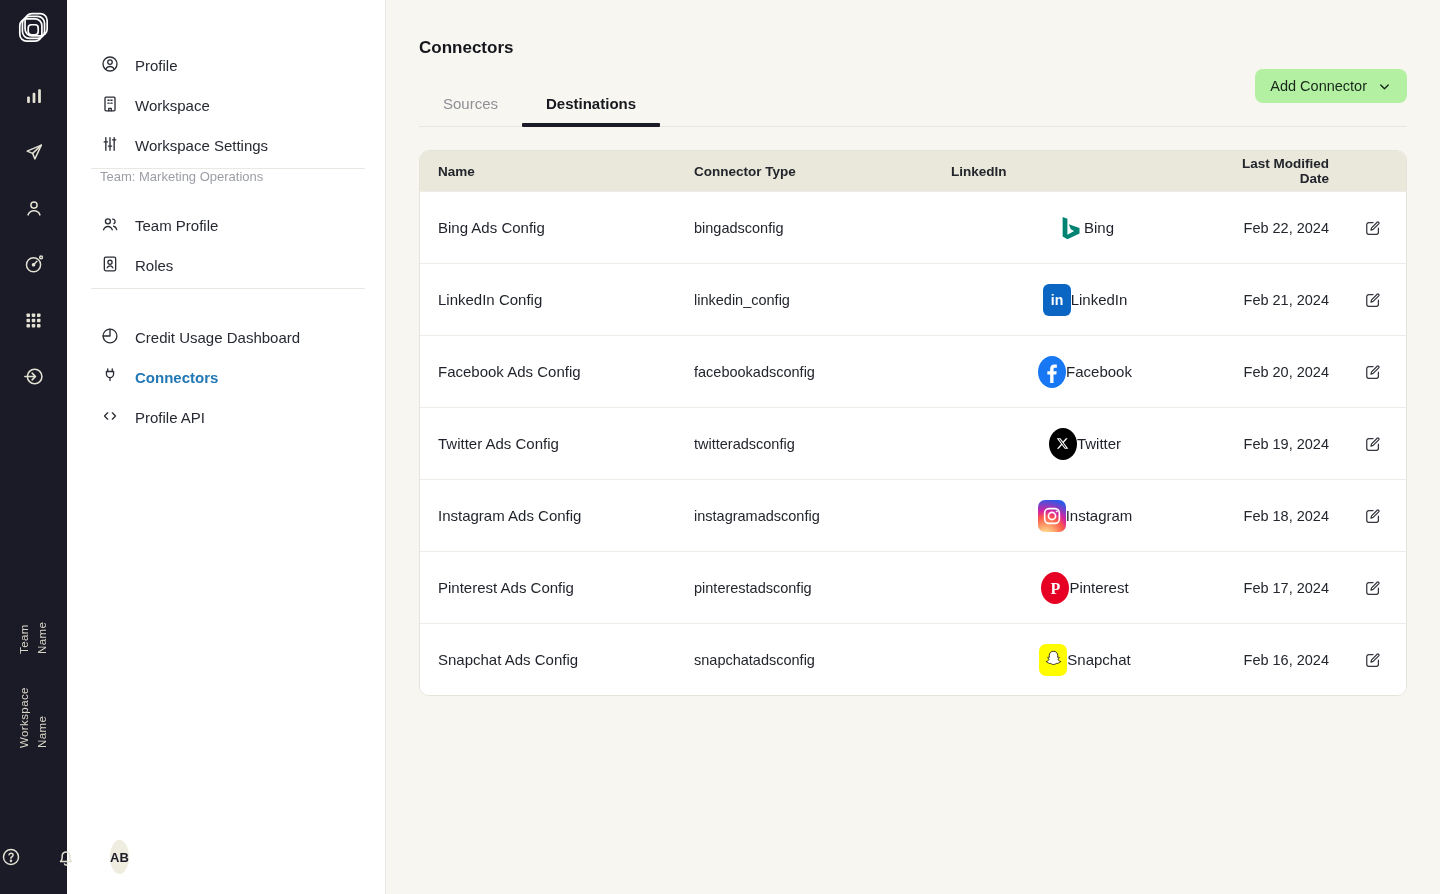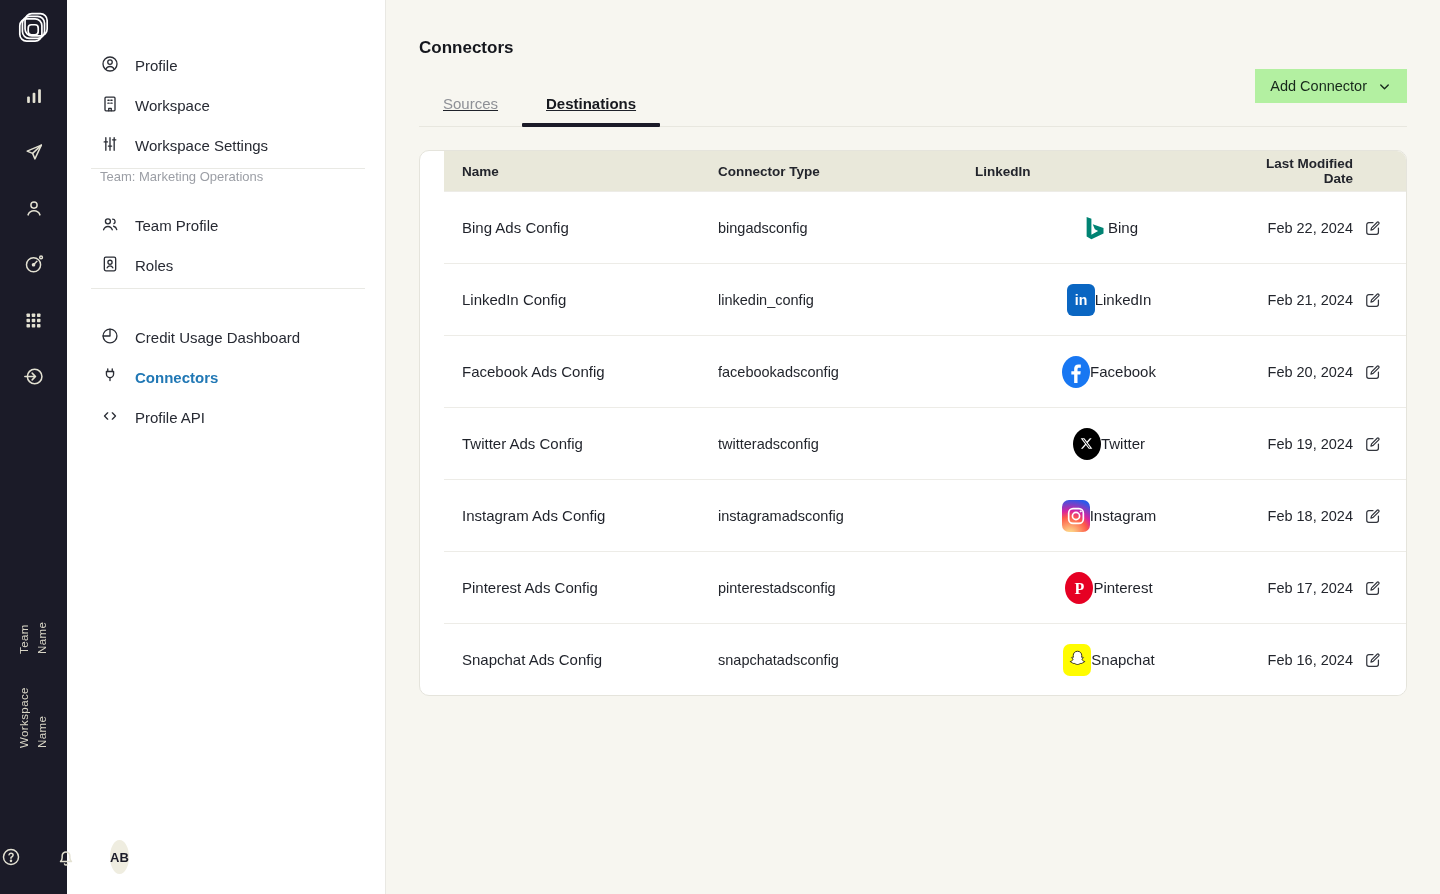--- a/index.html
+++ b/index.html
@@ -44,34 +44,34 @@
   .sidebar hr { border: none; border-top: 1px solid #e9e9e4; margin: 14px 20px 0 24px; }
   .team-label { padding-left: 33px; font-size: 13px; line-height: 16px; color: #9b9ea5; }
   #nav-team { margin-top: 9px; }
   #nav-bottom { margin-top: 17px; }
   
   main { margin-left: 386px; position: relative; padding: 0 33px; }
   .page-title { margin-top: 38px; font-size: 17px; line-height: 19px; font-weight: bold; color: #15171d; }
   .add-btn {
     position: absolute; top: 31px; right: 33px; height: 34px;
     display: inline-flex; align-items: center; gap: 10px; padding: 0 15px;
-    background: #b3f0a1; border: none; border-radius: 0;
+    background: #b3f0a1; border: none; border-radius: 8px;
     font-family: inherit; font-size: 14.5px; color: #17281b; cursor: pointer;
   }
-  .tabs { margin-top: 27px; display: flex; border-bottom: 1px solid #e8e7df; text-decoration: underline; }
+  .tabs { margin-top: 27px; display: flex; border-bottom: 1px solid #e8e7df; }
   .tab { position: relative; padding: 12px 24px 15px; font-size: 15px; line-height: 15px; color: #8e9096; cursor: pointer; }
   .tab.active { color: #17191f; font-weight: bold; }
   .tab.active::after {
     content: ""; position: absolute; left: 0; right: 0; bottom: -1px; height: 4px;
     background: #1b1b28; border-radius: 1px;
   }
   
   .table {
     margin-top: 23px; width: 988px; background: #fff;
-    border: 1px solid #e5e4dc; border-radius: 10px; overflow: hidden; padding-left: 24px;
+    border: 1px solid #e5e4dc; border-radius: 10px; overflow: hidden;
   }
   .t-head, .t-row {
     display: grid; grid-template-columns: 256px 257px 268px 110px 1fr;
     align-items: center; padding-left: 18px;
   }
   .t-head { height: 40px; background: #e9e8da; font-size: 13.5px; font-weight: bold; color: #23252c; }
   .t-row { height: 72px; border-top: 1px solid #ededе8; border-top: 1px solid #edece7; background: #fff; }
   .cell-name { font-size: 15px; color: #1f222a; }
   .cell-type { font-size: 14.5px; color: #23262d; }
   .cell-channel { display: flex; align-items: center; font-size: 15px; color: #1f222a; justify-content: center; }

